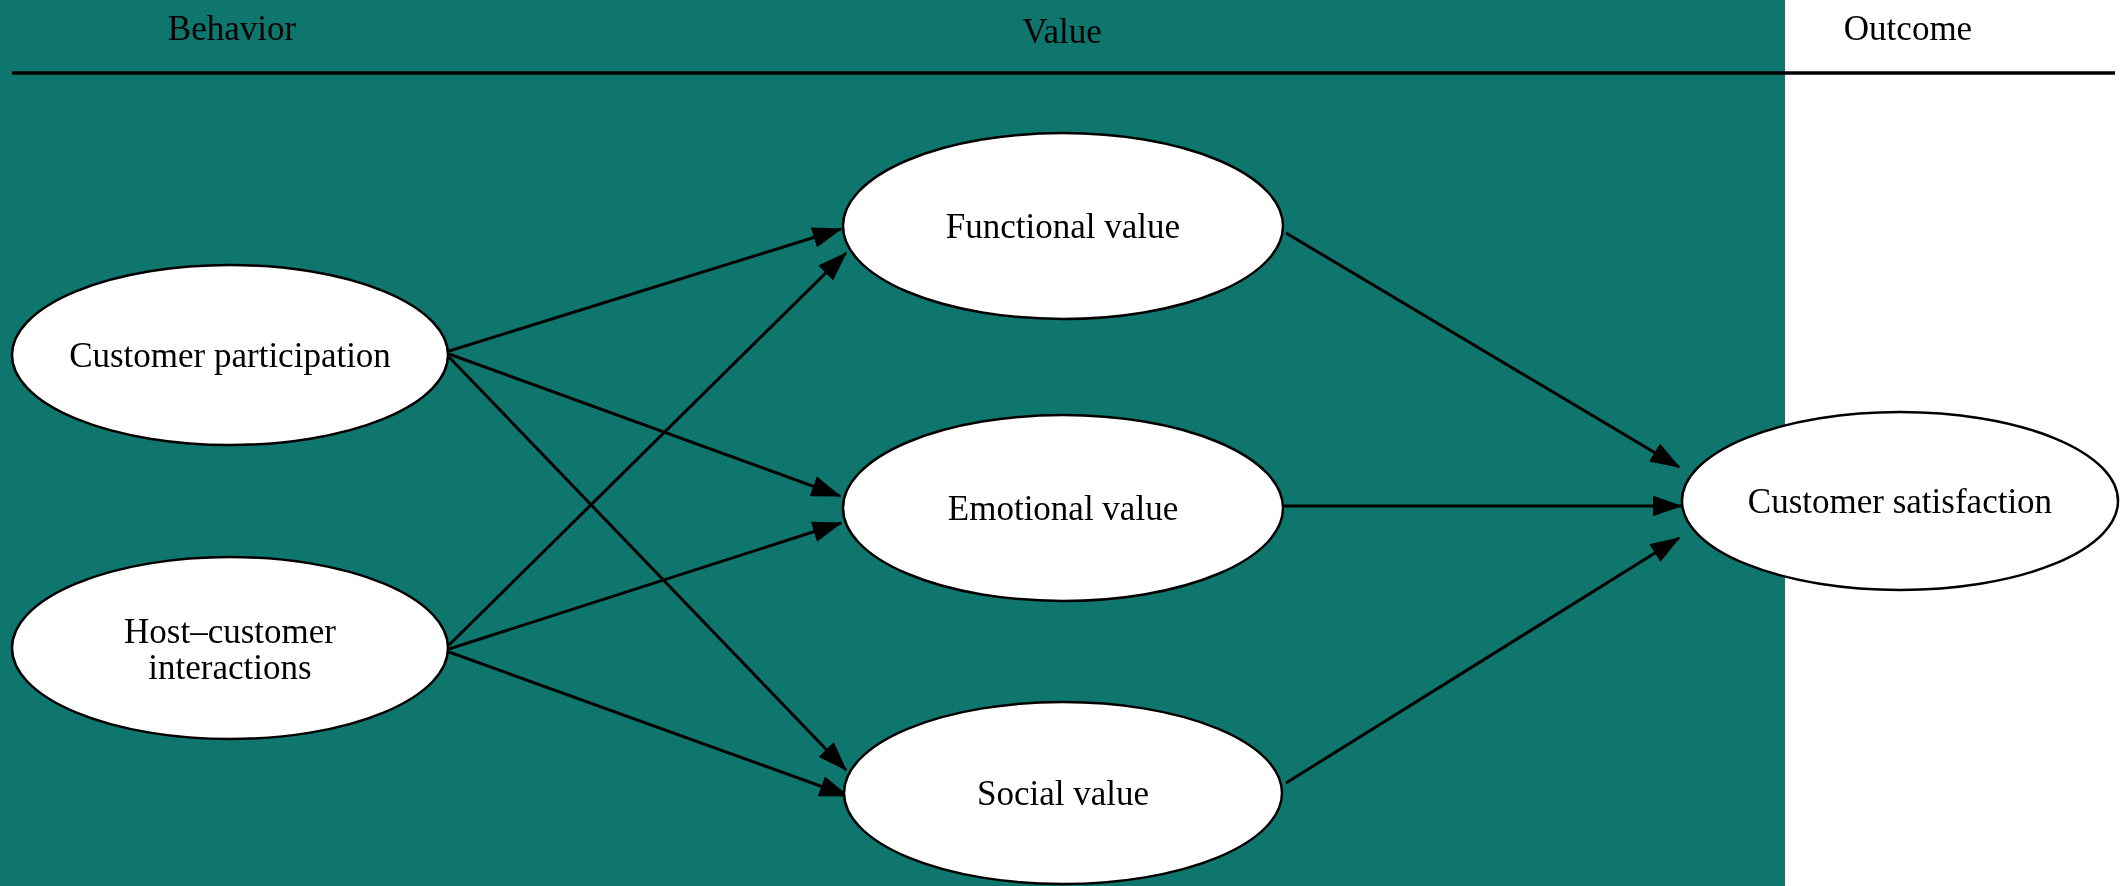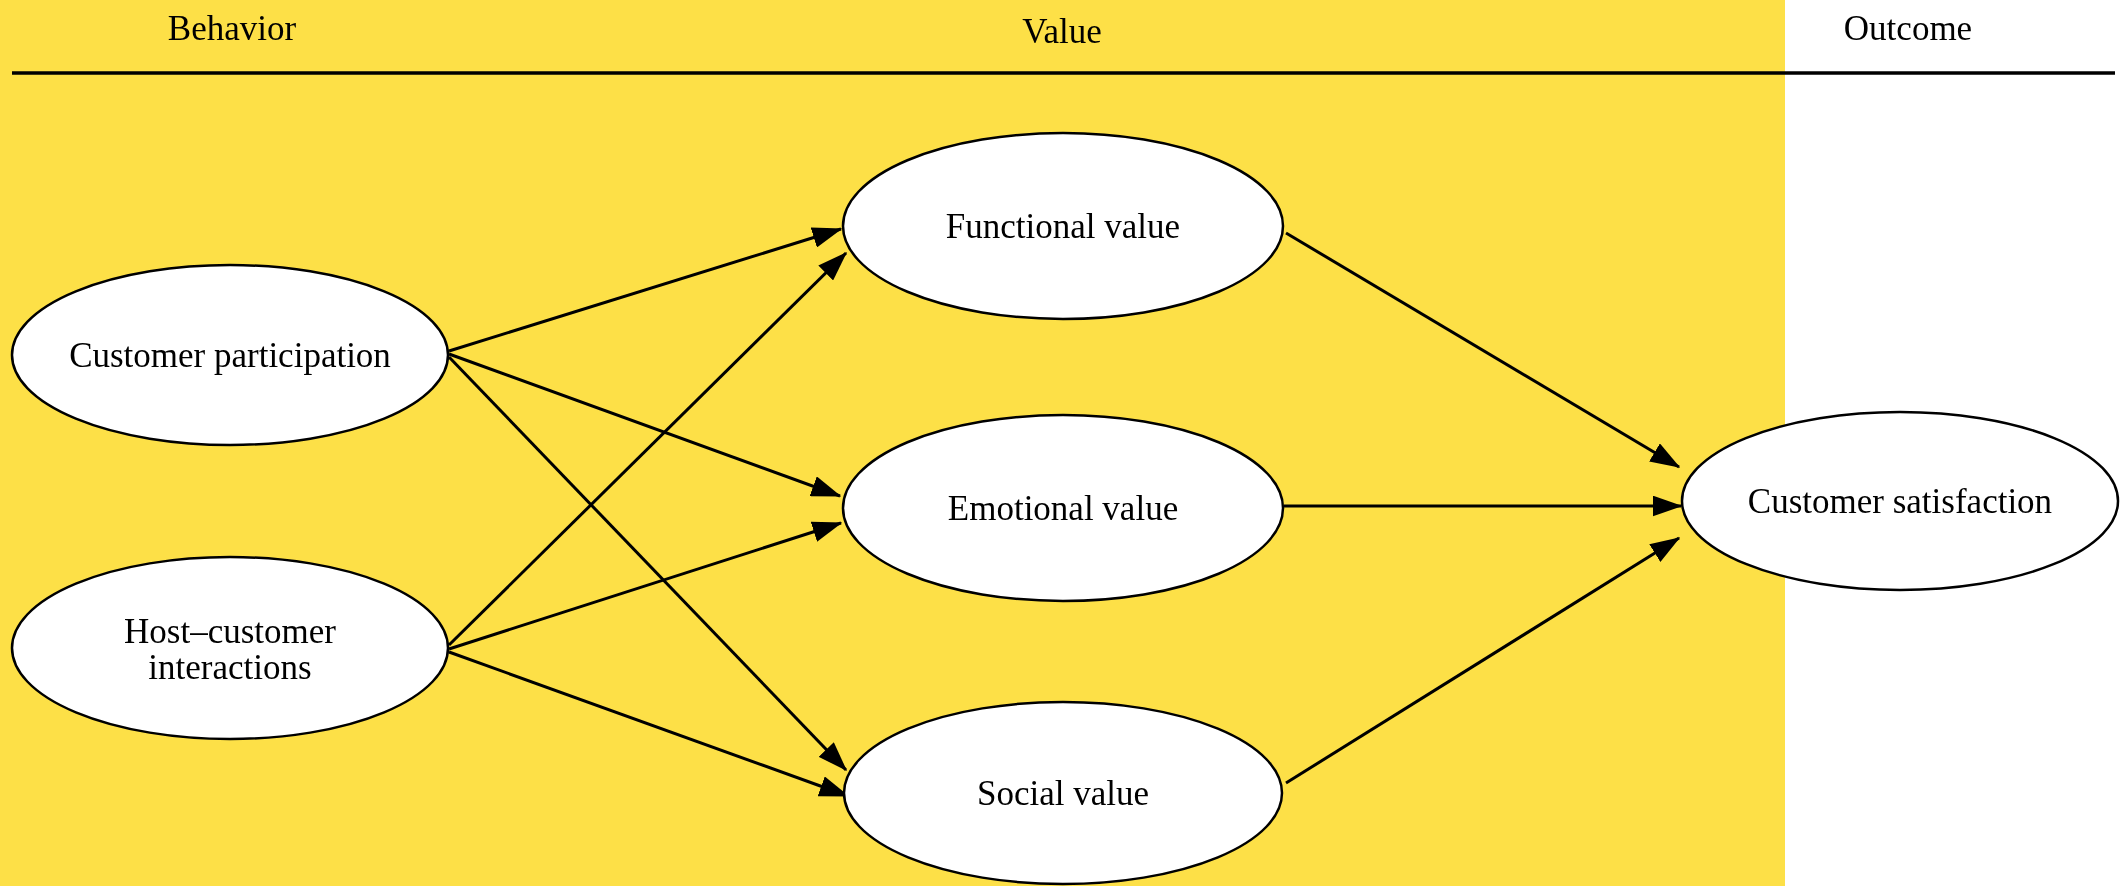--- a/index.html
+++ b/index.html
@@ -3,21 +3,21 @@
 <meta charset="utf-8">
 <style>
   html, body {
     margin: 0;
     padding: 0;
     background: #ffffff;
   }
   .canvas-wrap {
     width: 1785px;
     height: 886px;
-    background: #fde047;
+    background: #0f766e;
     position: relative;
   }
   svg {
     display: block;
   }
   .hdr {
     font-family: "Liberation Serif", "DejaVu Serif", serif;
     font-size: 35px;
     fill: #000000;
   }

